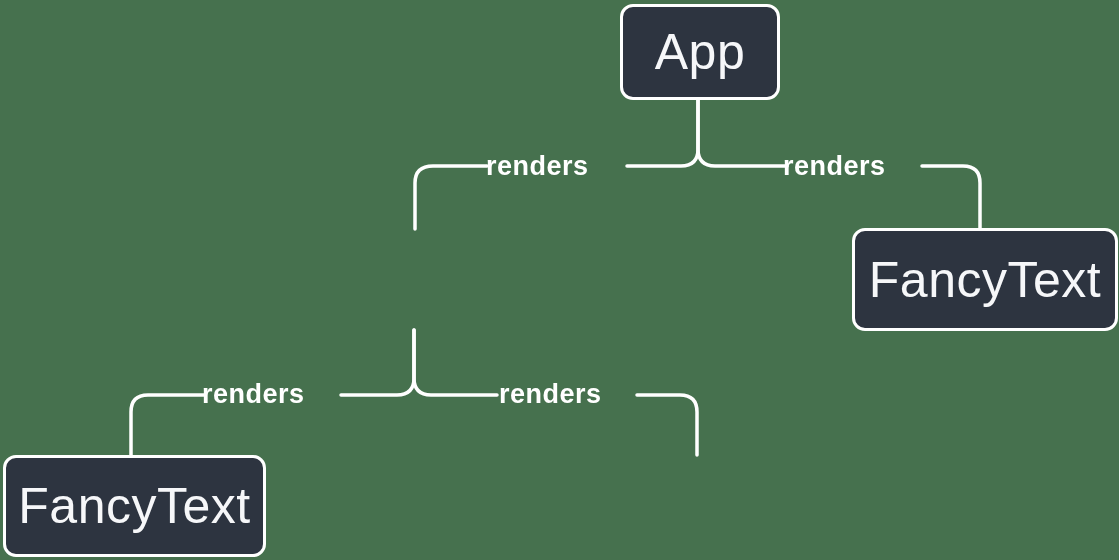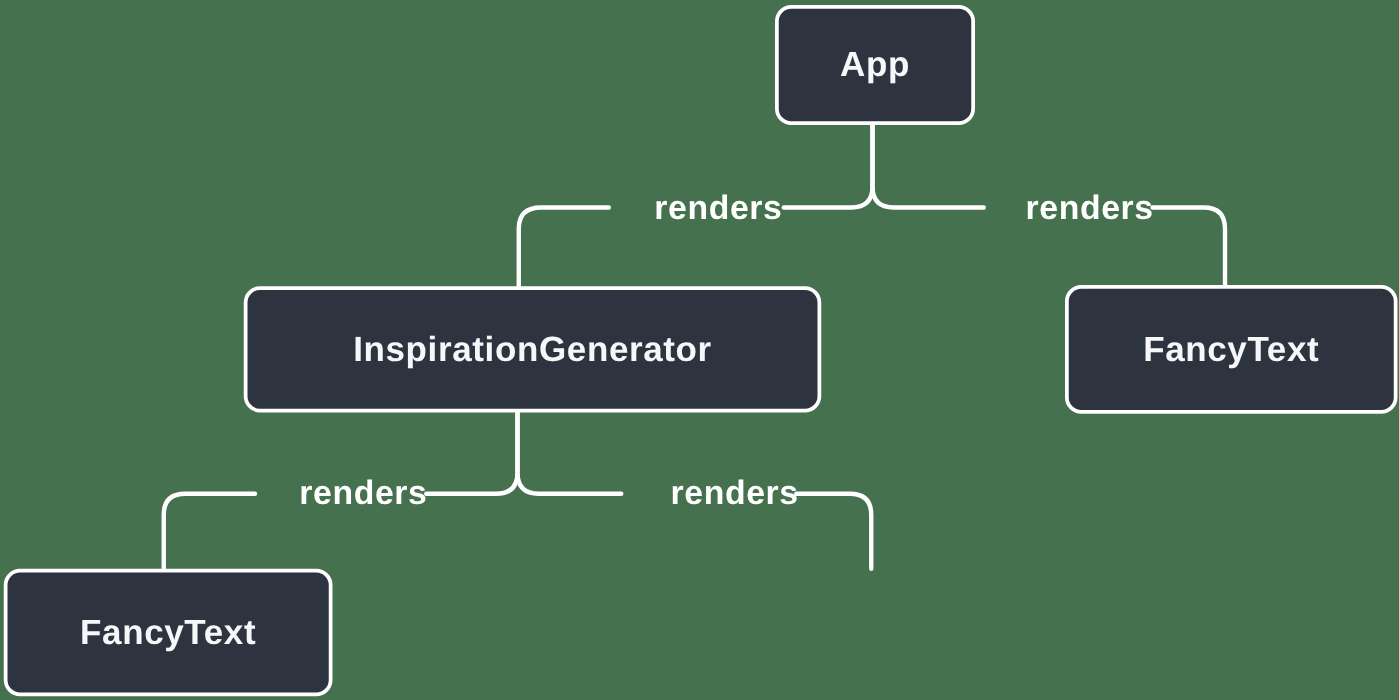--- a/index.html
+++ b/index.html
@@ -37,30 +37,30 @@
     position: absolute;
     background: var(--node-fill);
     border: 3px solid var(--node-border);
     border-radius: 13px;
     display: flex;
     align-items: center;
     justify-content: center;
   }
   .node .label {
     color: var(--node-text);
-    font-size: 28px;
-    font-weight: 700;
+    font-size: 50px;
+    font-weight: 400;
     letter-spacing: 0.5px;
     white-space: nowrap;
   }
 
   .edge-label {
     position: absolute;
     width: 140px;
-    text-align: right;
+    text-align: left;
     color: var(--edge);
     font-size: 27px;
     font-weight: 700;
     letter-spacing: 0.5px;
     line-height: 32px;
     white-space: nowrap;
   }
 </style>
 </head>
 <body>
@@ -79,23 +79,20 @@
     <path d="M204 395 L148 395 Q131 395 131 412 L131 455"></path>
 
     <path d="M414 330 L414 378 Q414 395 431 395 L497 395"></path>
     <path d="M637 395 L680 395 Q697 395 697 412 L697 455"></path>
   </svg>
 
   <div class="node" style="left:620px; top:4px; width:160px; height:96px;">
     <span class="label">App</span>
   </div>
 
-  <div class="node" style="left:195px; top:229px; width:462px; height:101px;">
-    <span class="label">InspirationGenerator</span>
-  </div>
 
   <div class="node" style="left:852px; top:228px; width:266px; height:103px;">
     <span class="label">FancyText</span>
   </div>
 
   <div class="node" style="left:3px; top:455px; width:263px; height:102px;">
     <span class="label">FancyText</span>
   </div>
 
 

